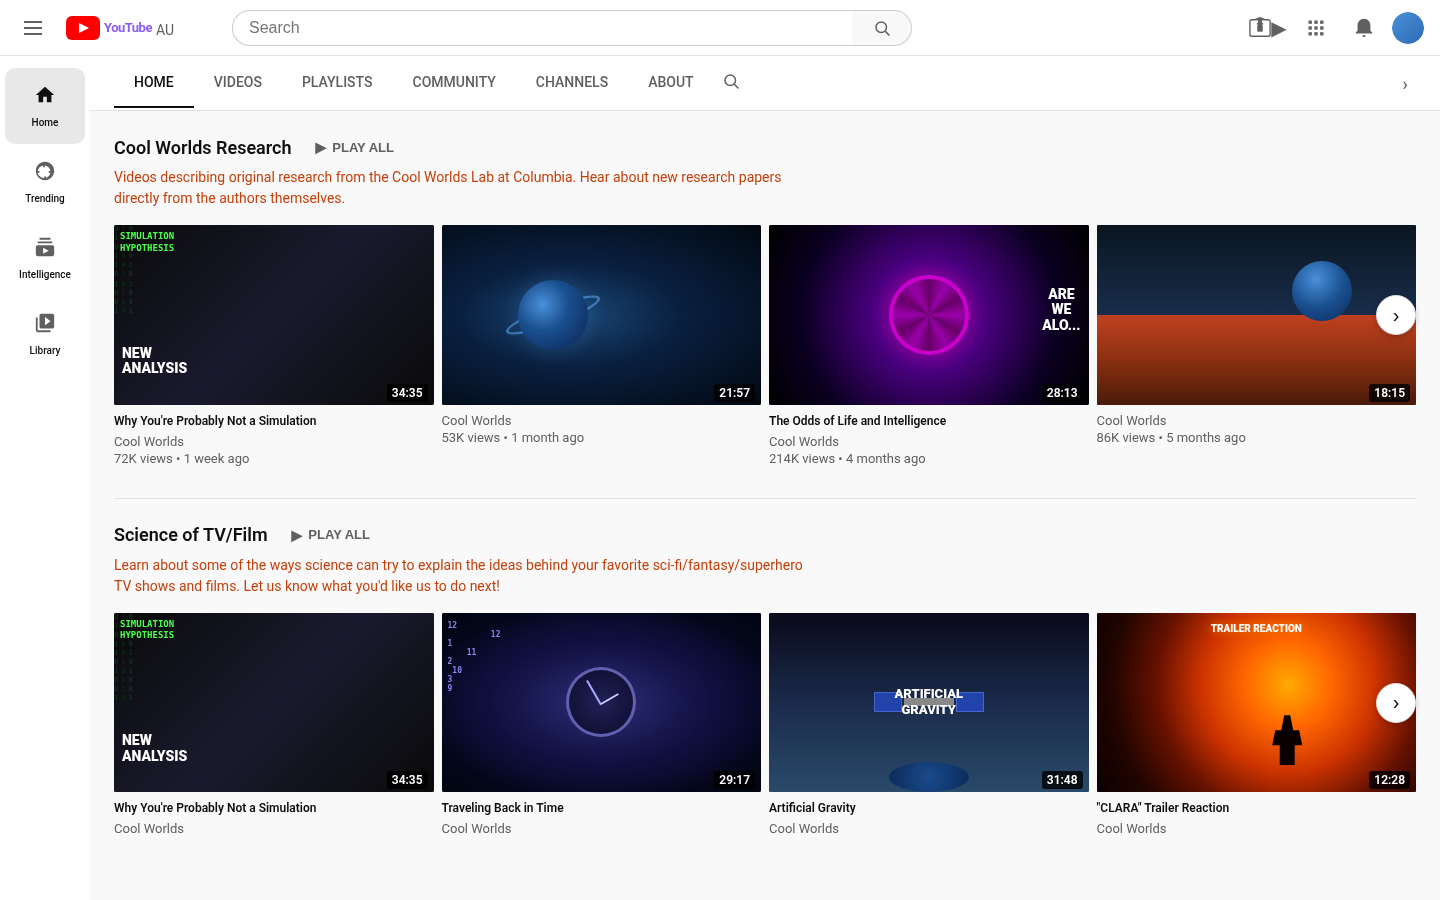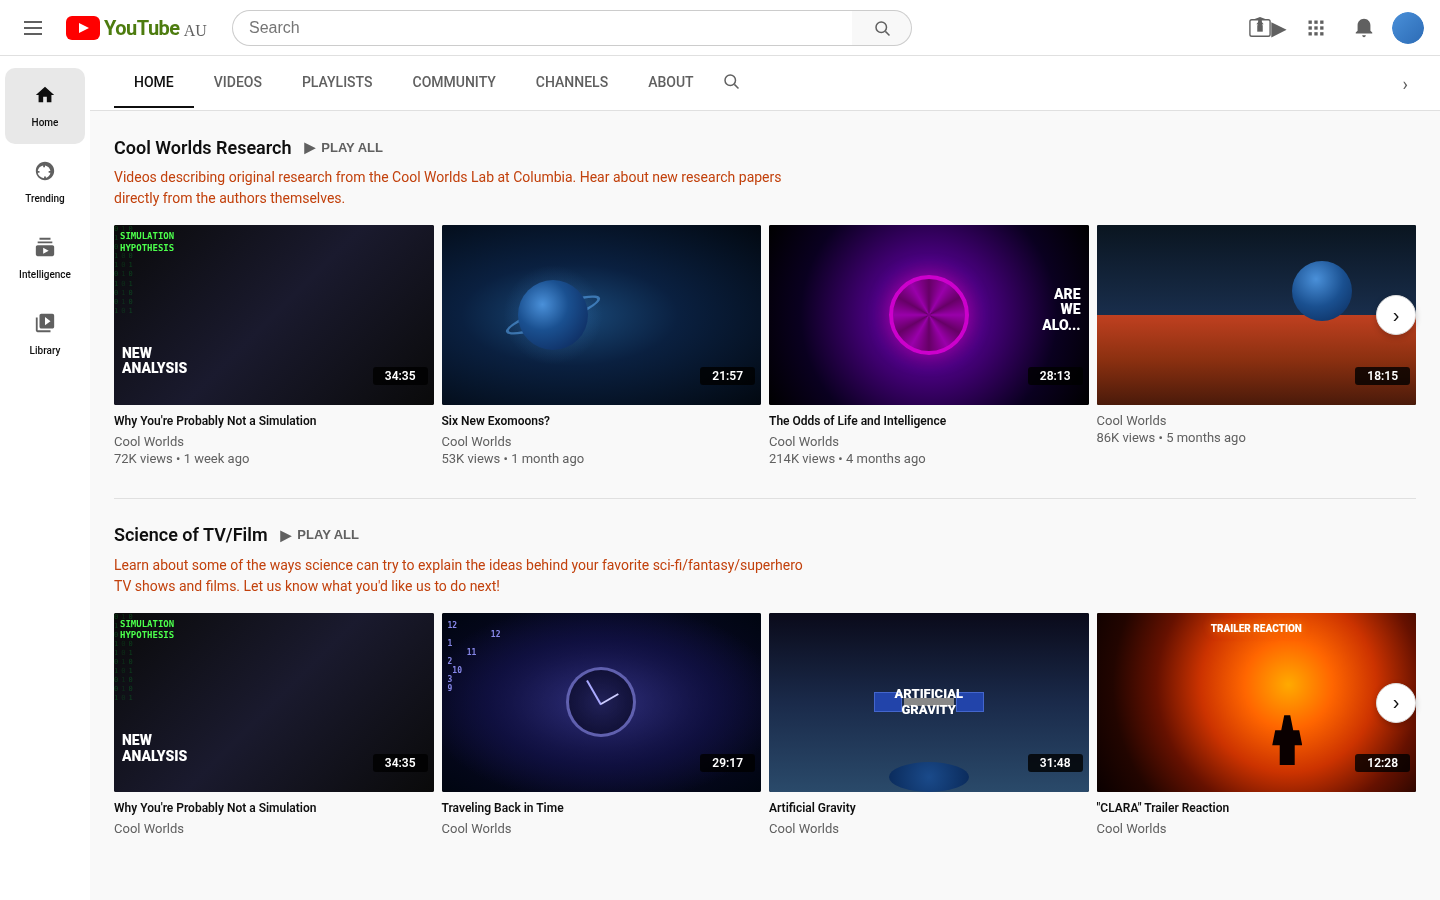--- a/index.html
+++ b/index.html
@@ -10,22 +10,22 @@
       position: fixed; top: 0; left: 0; right: 0; height: 56px;
       background: #fff; display: flex; align-items: center;
       padding: 0 16px; z-index: 100; border-bottom: 1px solid #e0e0e0;
       gap: 16px;
     }
     .header-left { display: flex; align-items: center; gap: 16px; min-width: 200px; }
     .hamburger { display: flex; flex-direction: column; gap: 4px; cursor: pointer; padding: 8px; }
     .hamburger span { display: block; width: 18px; height: 2px; background: #606060; }
     .logo { display: flex; align-items: center; gap: 4px; text-decoration: none; cursor: pointer; }
     .yt-icon { width: 34px; height: 24px; }
-    .logo-text { font-size: 20px; font-weight: 700; color: #4d7c0f; letter-spacing: -0.5px; }
-    .logo-country { font-size: 16px; color: #606060; align-self: flex-start; margin-top: 6px; font-family: Liberation Serif, serif; }
+    .logo-text { font-size: 13px; font-weight: 700; color: #8b5cf6; letter-spacing: -0.5px; }
+    .logo-country { font-size: 14px; color: #606060; align-self: flex-start; margin-top: 6px; }
     
     .search-bar { flex: 1; display: flex; align-items: center; max-width: 680px; }
     .search-input {
       flex: 1; height: 36px; border: 1px solid #ccc; border-right: none;
       border-radius: 40px 0 0 40px; padding: 0 16px; font-size: 16px;
       outline: none; background: #fff; color: #0f0f0f;
     }
     .search-btn {
       height: 36px; width: 60px; background: #f8f8f8; border: 1px solid #ccc;
       border-left: none; border-radius: 0 40px 40px 0; cursor: pointer;
@@ -71,38 +71,38 @@
     }
     .tab.active { color: #0f0f0f; border-bottom-color: #0f0f0f; }
     .tab-more { margin-left: auto; color: #606060; cursor: pointer; font-size: 18px; padding: 16px 8px; }
     .tab-search { color: #606060; cursor: pointer; font-size: 18px; padding: 16px 8px; }
     
     
     .content { padding: 24px 24px; }
     
     
     .section { margin-bottom: 32px; }
-    .section-header { display: flex; align-items: center; gap: 5px; margin-bottom: 8px; }
+    .section-header { display: flex; align-items: center; gap: 16px; margin-bottom: 8px; }
     .section-title { font-size: 18px; font-weight: 600; color: #0f0f0f; }
     .play-all-btn {
       display: flex; align-items: center; gap: 6px; font-size: 13px; font-weight: 600;
       color: #606060; cursor: pointer; background: none; border: none; padding: 4px 8px;
     }
     .play-icon { font-size: 14px; }
     .section-desc { font-size: 14px; color: #c2410c; margin-bottom: 16px; line-height: 1.5; max-width: 700px; }
     
     
     .video-row { display: flex; gap: 0; position: relative; align-items: flex-start; }
     .video-card { width: calc(25% - 6px); margin-right: 8px; cursor: pointer; }
     .video-card:last-of-type { margin-right: 0; }
     .thumbnail-wrap { position: relative; width: 100%; padding-top: 56.25%; background: #000; border-radius: 2px; overflow: hidden; }
     .thumbnail-bg { position: absolute; top: 0; left: 0; right: 0; bottom: 0; }
     .duration-badge {
-      position: absolute; bottom: 20px; right: 6px; background: rgba(0,0,0,0.8);
-      color: #fff; font-size: 12px; font-weight: 600; padding: 2px 12px; border-radius: 3px; margin-left: 8px;
+      position: absolute; bottom: 3px; right: 6px; background: rgba(0,0,0,0.8);
+      color: #fff; font-size: 12px; font-weight: 600; padding: 2px 5px; border-radius: 3px; margin-left: 8px;
     }
     .video-info { padding: 8px 0 0 0; }
     .video-title { font-size: 12px; font-weight: 600; color: #0f0f0f; line-height: 1.4; margin-bottom: 4px; }
     .video-channel { font-size: 13px; color: #606060; margin-bottom: 2px; }
     .video-meta { font-size: 13px; color: #606060; }
     
     
     .carousel-next {
       position: absolute; right: 0; top: 90px; transform: translateY(-50%);
       width: 40px; height: 40px; border-radius: 50%; background: #fff;
@@ -151,21 +151,21 @@
     }
     
     .roulette-visual {
       position: absolute; width: 80px; height: 80px; border-radius: 50%;
       border: 4px solid #cc00cc; top: 50%; left: 50%; transform: translate(-50%, -50%);
       background: conic-gradient(#660066 0deg, #9900aa 30deg, #660066 60deg, #9900aa 90deg, #660066 120deg, #9900aa 150deg, #660066 180deg, #9900aa 210deg, #660066 240deg, #9900aa 270deg, #660066 300deg, #9900aa 330deg, #660066 360deg);
       box-shadow: 0 0 20px rgba(204,0,204,0.6);
     }
     .roulette-text {
       position: absolute; right: 8px; top: 50%; transform: translateY(-60%);
-      font-size: 14px; font-weight: 900; color: #fff; line-height: 1.1; text-align: right;
+      font-size: 14px; font-weight: 900; color: #fff; line-height: 1.1; text-align: center;
     }
     
     .moon-visual {
       position: absolute; width: 60px; height: 60px; border-radius: 50%;
       background: radial-gradient(circle at 40% 30%, #4a90d9 0%, #1a5090 50%, #0a2a5a 100%);
       top: 20%; right: 20%;
     }
     .landscape-visual {
       position: absolute; bottom: 0; left: 0; right: 0; height: 50%;
       background: linear-gradient(180deg, #c04020 0%, #8b3010 50%, #4a1a0a 100%);
@@ -374,21 +374,20 @@
         <div class="video-card">
           <div class="thumbnail-wrap">
             <div class="thumbnail-bg thumb-exomoon">
               <div class="planet-glow"></div>
               <div class="planet-ring"></div>
               <div class="planet-visual"></div>
             </div>
             <span class="duration-badge">21:57</span>
           </div>
           <div class="video-info">
-            <div class="video-title">Six New Exomoons?</div>
             <div class="video-channel">Cool Worlds</div>
             <div class="video-meta"><span>53K views</span> • <span>1 month ago</span></div>
           </div>
         </div>
 
         <div class="video-card">
           <div class="thumbnail-wrap">
             <div class="thumbnail-bg thumb-odds">
               <div class="roulette-visual"></div>
               <div class="roulette-text">ARE<br>WE<br>ALO...</div>

